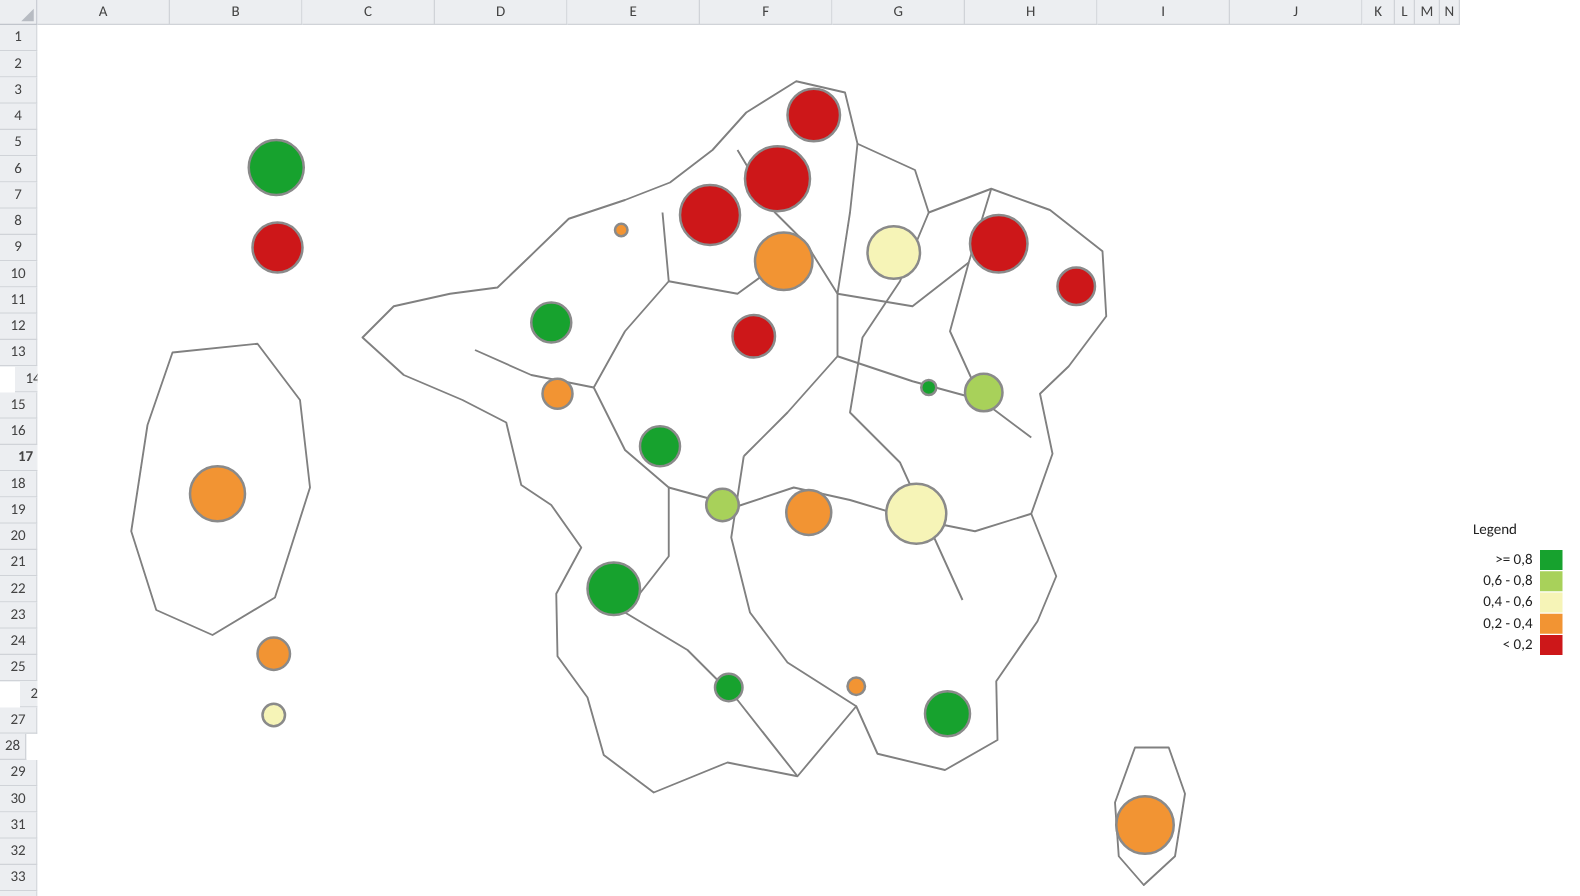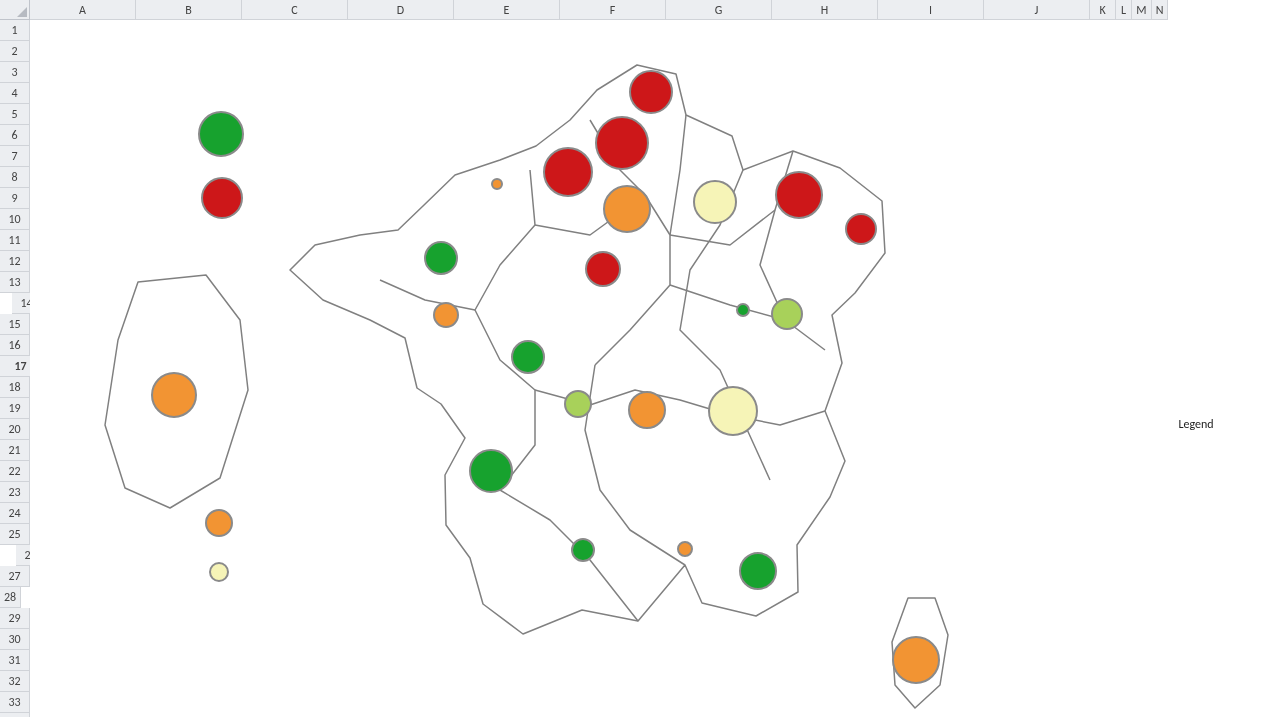--- a/index.html
+++ b/index.html
@@ -156,15 +156,37 @@
         <div class="bubble c2" style="left: 703px; top: 391px; width: 50px; height: 50px;"></div>
         <div class="bubble c4" style="left: 461px; top: 451px; width: 44px; height: 44px;"></div>
         <div class="bubble c4" style="left: 553px; top: 530px; width: 24px; height: 24px;"></div>
         <div class="bubble c1" style="left: 655px; top: 529px; width: 16px; height: 16px;"></div>
         <div class="bubble c4" style="left: 728px; top: 551px; width: 38px; height: 38px;"></div>
         <div class="bubble c1" style="left: 886px; top: 640px; width: 48px; height: 48px;"></div>
       </div>
 
     <div class="legend">
       <div class="legend-title">Legend</div>
+      <div id="legend-rows">
+          <div class="legend-row">
+            <div class="legend-label">&gt;=   0,8</div>
+            <div class="legend-swatch c4 bubble" style="position: static; border: none; border-radius: 0px; transform: none;"></div>
+          </div>
+          <div class="legend-row">
+            <div class="legend-label">0,6  -  0,8</div>
+            <div class="legend-swatch c3 bubble" style="position: static; border: none; border-radius: 0px; transform: none;"></div>
+          </div>
+          <div class="legend-row">
+            <div class="legend-label">0,4  -  0,6</div>
+            <div class="legend-swatch c2 bubble" style="position: static; border: none; border-radius: 0px; transform: none;"></div>
+          </div>
+          <div class="legend-row">
+            <div class="legend-label">0,2  -  0,4</div>
+            <div class="legend-swatch c1 bubble" style="position: static; border: none; border-radius: 0px; transform: none;"></div>
+          </div>
+          <div class="legend-row">
+            <div class="legend-label">&lt;   0,2</div>
+            <div class="legend-swatch c0 bubble" style="position: static; border: none; border-radius: 0px; transform: none;"></div>
+          </div>
+        </div>
     </div>
   </div>
 </div>
 
 </body></html>

